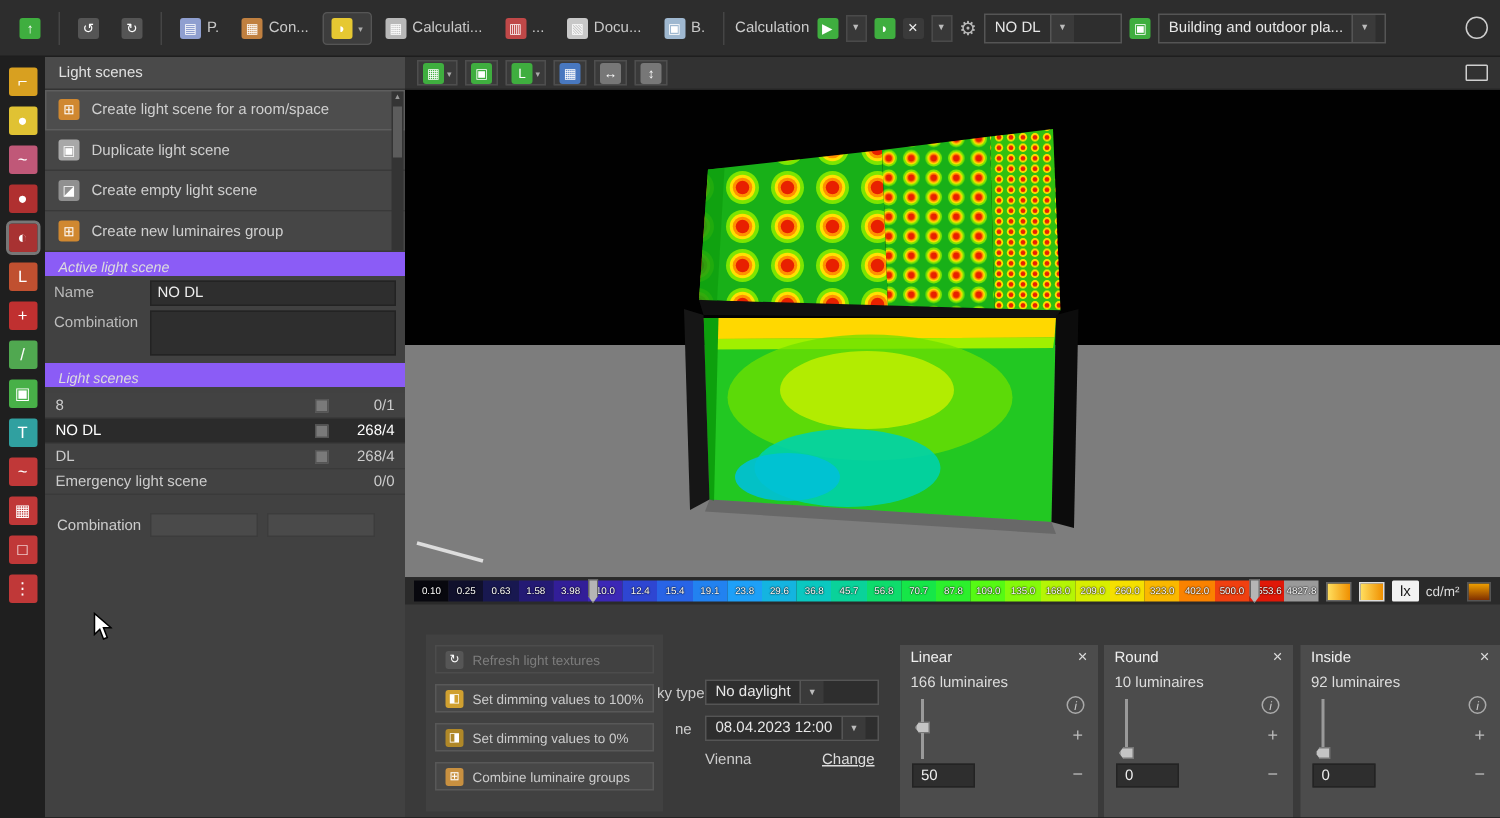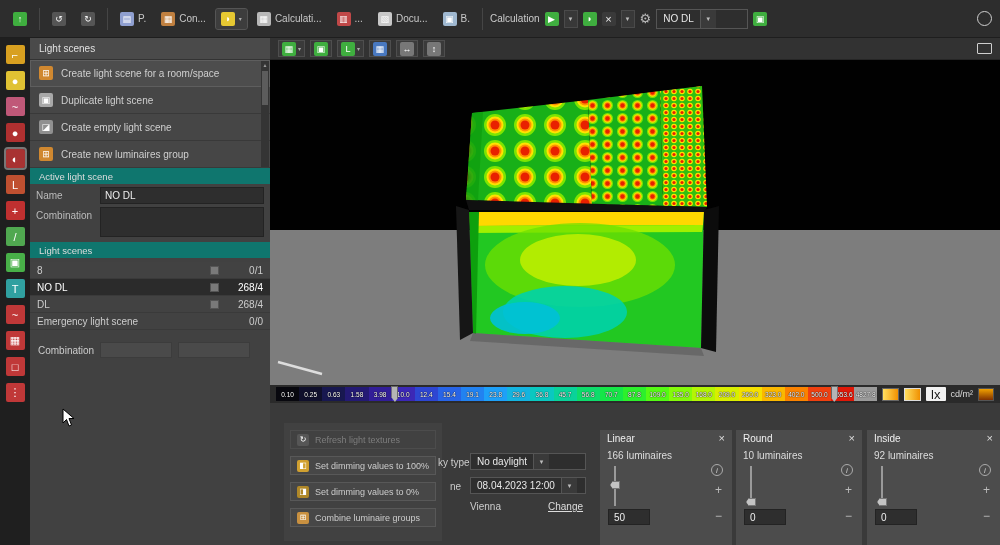--- a/index.html
+++ b/index.html
@@ -37,21 +37,21 @@
   .strip-icon.selected { outline:2px solid #777; background:#3a3a3a; }
 
   
   .left-panel { position:absolute; left:30px; top:60px; width:240px; height:485px; background:#414141; }
   .action-list { position:relative; }
   .action-item { height:27px; display:flex; align-items:center; gap:8px; padding:0 9px; background:#464646; border-bottom:1px solid #393939; color:#cfcfcf; }
   .action-item:first-child { background:#4d4d4d; outline:1px solid #5e5e5e; outline-offset:-1px; }
   .scrollbar { position:absolute; right:1px; top:1px; width:8px; height:106px; background:#343434; }
   .scrollbar .thumb { position:absolute; top:10px; left:1px; width:6px; height:34px; background:#5c5c5c; }
   .scrollbar .up { position:absolute; top:0; left:0; width:8px; height:9px; font-size:5px; color:#999; text-align:center; line-height:9px; }
-  .section-header { height:16px; background:#0f766e; color:#ddd; display:flex; align-items:center; padding:0 9px; font-size:9.5px; }
+  .section-header { height:16px; background:#8b5cf6; color:#ddd; display:flex; align-items:flex-end; padding:0 9px; font-size:9.5px;font-style:italic; }
   .field-row { display:flex; gap:6px; padding:3px 6px 0 6px; }
   .field-label { width:58px; color:#bbb; padding-top:3px; }
   .inputbox { flex:1; background:#2e2e2e; border:1px solid #232323; color:#eee; height:17px; font-size:10px; padding:0 4px; font-family:"Liberation Sans",sans-serif; }
   .textareabox { height:30px; resize:none; }
   .scene-list { margin-top:4px; }
   .scene-row { height:17px; display:flex; align-items:center; padding:0 7px; color:#ccc; border-bottom:1px solid #3a3a3a; background:#424242; }
   .scene-row.selected { background:#2b2b2b; color:#fff; }
   .scene-check { width:9px; height:9px; background:#7a7a7a; border:1px solid #555; margin-left:auto; }
   .scene-count { width:44px; text-align:right; }
   .scene-row.nocheck .scene-count { margin-left:auto; }
@@ -62,21 +62,21 @@
   .viewport { position:absolute; left:270px; top:60px; width:730px; height:325px; background:#000; }
   .viewport svg { display:block; width:730px; height:325px; }
 
   
   .fc-bar { position:absolute; left:270px; top:385px; width:730px; height:18px; background:#2a2a2a; display:flex; align-items:center; gap:5px; padding:0 6px; }
   .fc-scale { position:relative; display:flex; flex:1; height:14px; }
   .fc-seg { flex:1; display:flex; align-items:center; justify-content:center; font-size:6.5px; color:#fff; text-shadow:0 0 1px #000, 0 0 1px #000; overflow:hidden; }
   .fc-marker { position:absolute; top:-1px; width:7px; height:16px; background:#b5b5b5; border:1px solid #666; clip-path:polygon(0 0,100% 0,100% 70%,50% 100%,0 70%); }
   .fc-swatch { width:17px; height:13px; background:linear-gradient(90deg,#ffdf60,#f09000); border:1px solid #666; }
   .fc-swatch.selected { border:1px solid #ddd; }
-  .lx-btn { height:14px; background:#f2f2f2; color:#1a1a1a; padding:0 5px; display:flex; align-items:center; font-size:13px; border-radius:1px; }
+  .lx-btn { height:14px; background:#f2f2f2; color:#1a1a1a; padding:0 5px; display:flex; align-items:center; font-size:10px; border-radius:1px; }
   .cdm2 { color:#ddd; font-size:9px; }
   .fc-settings { width:16px; height:13px; background:linear-gradient(180deg,#f0a000,#803000); border:1px solid #555; }
 
   
   .bottom-panel { position:absolute; left:270px; top:403px; width:730px; height:142px; background:#3a3a3a; }
   .bp-header { height:16px; background:#454545; border-bottom:1px solid #2e2e2e; display:flex; align-items:center; gap:7px; padding:0 12px; color:#ddd; }
   .bp-header .arrow { font-size:7px; color:#aaa; }
   .bp-left-bg { position:absolute; left:14px; top:20px; width:158px; height:118px; background:#414141; }
   .bp-buttons { position:absolute; left:20px; top:27px; width:146px; display:flex; flex-direction:column; gap:7px; }
   .bp-btn { height:19px; background:#474747; border:1px solid #585858; color:#ccc; display:flex; align-items:center; gap:6px; padding:0 6px; font-size:9px; white-space:nowrap; overflow:hidden; }
@@ -153,20 +153,24 @@
     <span class="caret-btn">▼</span>
     <span class="icon-tile" style="background:#3fae3f">◗</span>
     <span class="icon-tile" style="background:#3a3a3a;color:#eee;font-size:11px">×</span>
     <span class="caret-btn">▼</span>
     <span class="gear">⚙</span>
     <div class="select" style="width:92px">
       <span class="val">NO DL</span>
       <span class="caret">▼</span>
     </div>
     <span class="icon-tile" style="background:#3fae3f">▣</span>
+    <div class="select" style="width:152px">
+      <span class="val">Building and outdoor pla...</span>
+      <span class="caret">▼</span>
+    </div>
     <span class="circle-icon"></span>
   </div>
 
   <div class="panel-title-bar">
     <span>Light scenes</span>
   </div>
   <div class="vp-toolbar">
     <div class="tb-group">
         <div class="vp-btn">
           <span class="icon-tile" style="background: rgb(63, 174, 63);">▦</span>

